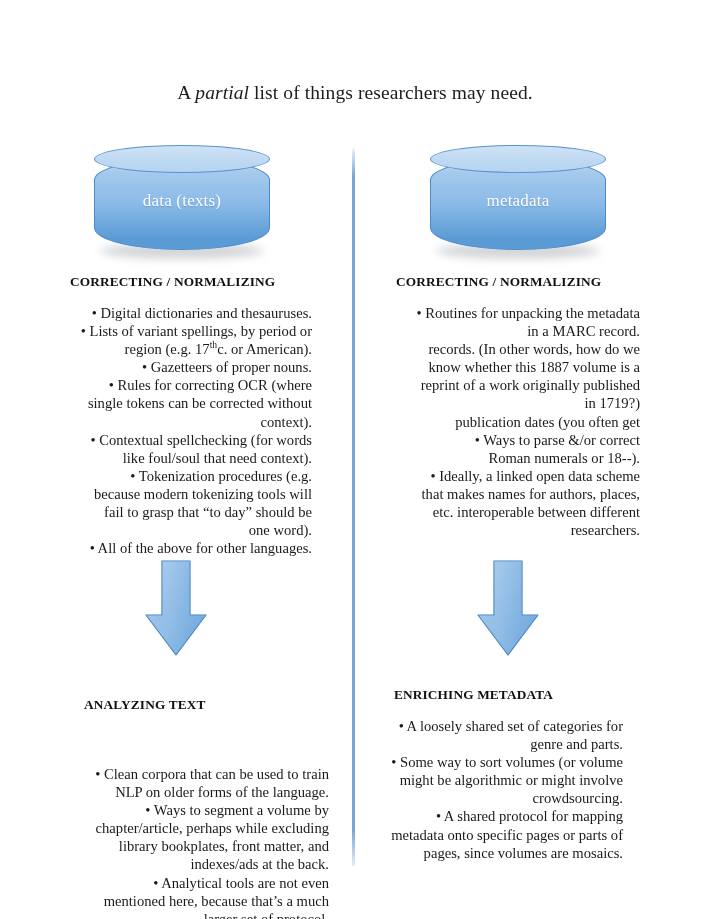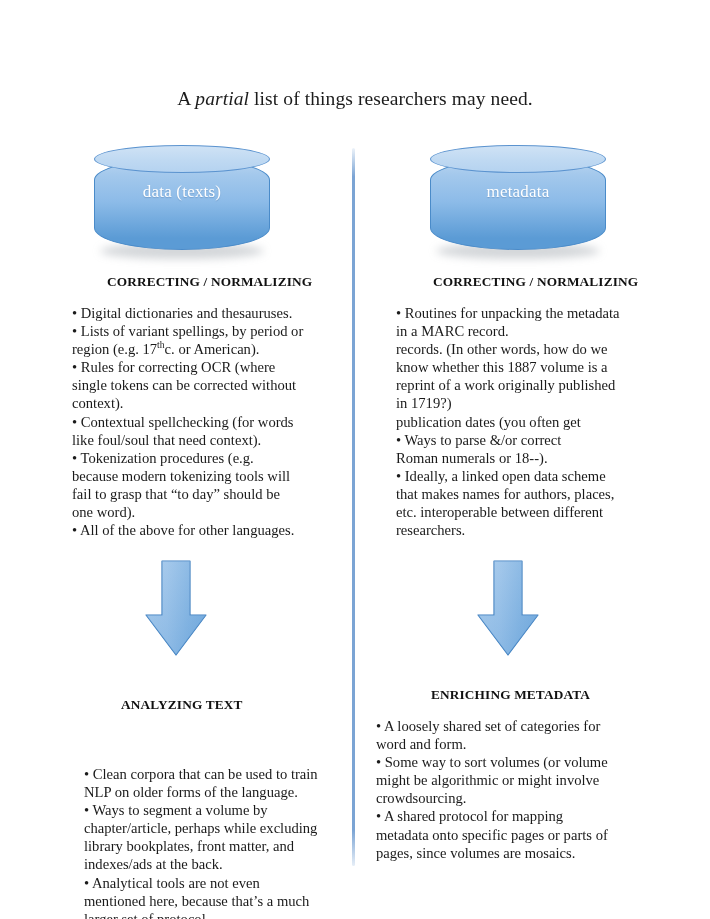--- a/index.html
+++ b/index.html
@@ -13,21 +13,21 @@
     position: relative;
     overflow: hidden;
     font-family: "Liberation Serif", "DejaVu Serif", serif;
     color: #1a1a1a;
   }
 
   
   #slide-title {
     position: absolute;
     left: 0;
-    top: 88px;
+    top: 82px;
     width: 710px;
     text-align: center;
     font-size: 19.5px;
     letter-spacing: 0.1px;
     color: #1c1c1c;
   }
   #slide-title .ital { font-style: italic; }
 
   
   #divider {
@@ -81,21 +81,21 @@
     width: 176px;
     height: 28px;
     border-radius: 50%;
     background: linear-gradient(to bottom, #cfe2f5 0%, #bfd9f2 55%, #b5d3f0 100%);
     border: 1px solid #5b93cf;
     box-sizing: border-box;
   }
   .cyl-label {
     position: absolute;
     left: 0;
-    top: 37px;
+    top: 46px;
     width: 176px;
     text-align: center;
     color: #ffffff;
     font-size: 17px;
     letter-spacing: 0.2px;
     text-shadow: 0 1px 1px rgba(60,100,150,0.35);
   }
   #cylinder-data { left: 94px; top: 145px; }
   #cylinder-metadata { left: 430px; top: 145px; }
 
@@ -111,31 +111,31 @@
 
   
   .col-heading {
     position: absolute;
     font-family: "Liberation Serif", "DejaVu Serif", serif;
     font-weight: bold;
     font-size: 13.3px;
     letter-spacing: 0.15px;
     color: #111111;
     white-space: nowrap;
-    margin-left: 37px;
   }
   .col-body {
     position: absolute;
     font-size: 14.6px;
     line-height: 18.1px;
     color: #1a1a1a;
   }
   .col-body p {
     margin: 0;
     text-indent: 0;
+    text-align: right;
   }
   sup { font-size: 0.66em; vertical-align: super; line-height: 0; }
 
   #heading-correct-left   { left: 70px;  top: 274px; }
   #body-correct-left      { left: 72px;  top: 304px; width: 240px; }
   #heading-correct-right  { left: 396px; top: 274px; }
   #body-correct-right     { left: 396px; top: 304px; width: 244px; }
 
   #heading-analyzing      { left: 84px;  top: 697px; }
   #body-analyzing         { left: 84px;  top: 727px; width: 245px; margin-top: 38px; }
@@ -164,20 +164,21 @@
   <div class="cyl-top"></div>
   <div class="cyl-label">metadata</div>
 </div>
 
 <div class="col-heading" id="heading-correct-left">CORRECTING / NORMALIZING</div>
 
 <div class="col-body" id="body-correct-left">
   <p>• Digital dictionaries and thesauruses.</p>
   <p>• Lists of variant spellings, by period or</p>
   <p>region (e.g. 17<sup>th</sup>c. or American).</p>
+  <p>• Gazetteers of proper nouns.</p>
   <p>• Rules for correcting OCR (where</p>
   <p>single tokens can be corrected without</p>
   <p>context).</p>
   <p>• Contextual spellchecking (for words</p>
   <p>like foul/soul that need context).</p>
   <p>• Tokenization procedures (e.g.</p>
   <p>because modern tokenizing tools will</p>
   <p>fail to grasp that “to day” should be</p>
   <p>one word).</p>
   <p>• All of the above for other languages.</p>
@@ -250,20 +251,20 @@
   <p>indexes/ads at the back.</p>
   <p>• Analytical tools are not even</p>
   <p>mentioned here, because that’s a much</p>
   <p>larger set of protocol.</p>
 </div>
 
 <div class="col-heading" id="heading-enriching">ENRICHING METADATA</div>
 
 <div class="col-body" id="body-enriching">
   <p>• A loosely shared set of categories for</p>
-  <p>word and form.</p>
+  <p>genre and parts.</p>
   <p>• Some way to sort volumes (or volume</p>
   <p>might be algorithmic or might involve</p>
   <p>crowdsourcing.</p>
   <p>• A shared protocol for mapping</p>
   <p>metadata onto specific pages or parts of</p>
   <p>pages, since volumes are mosaics.</p>
 </div>
 
 </body></html>

